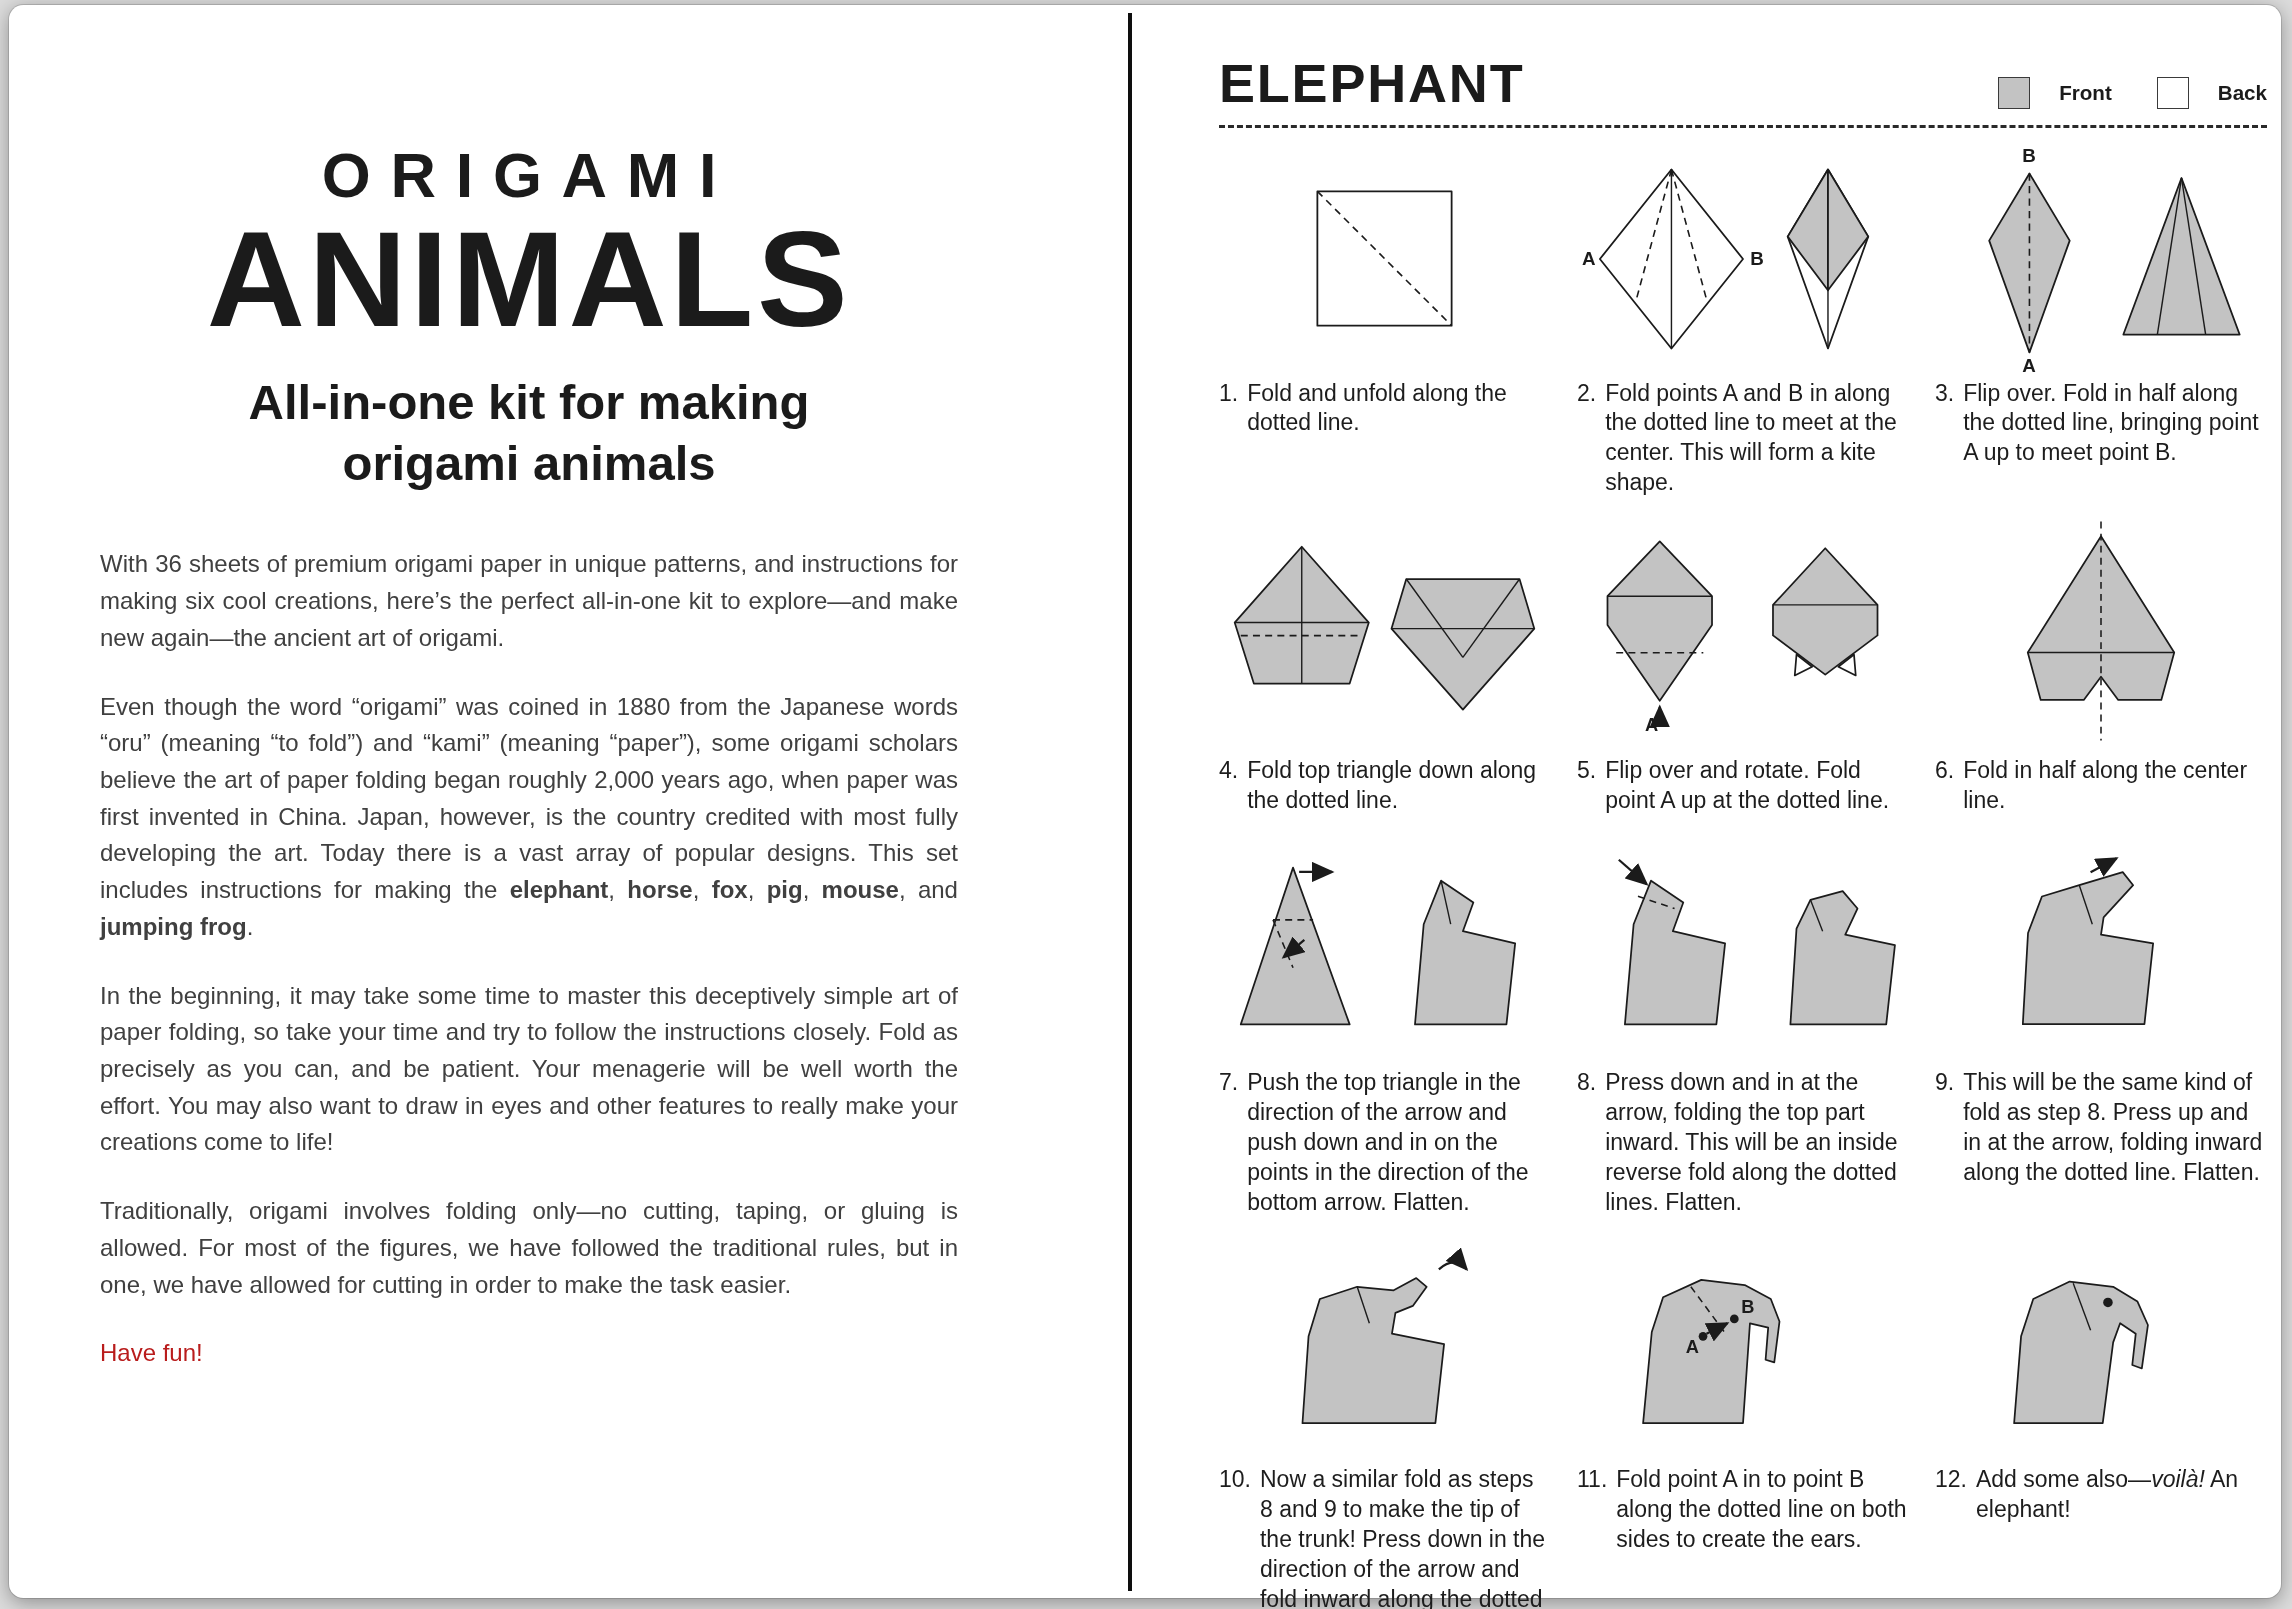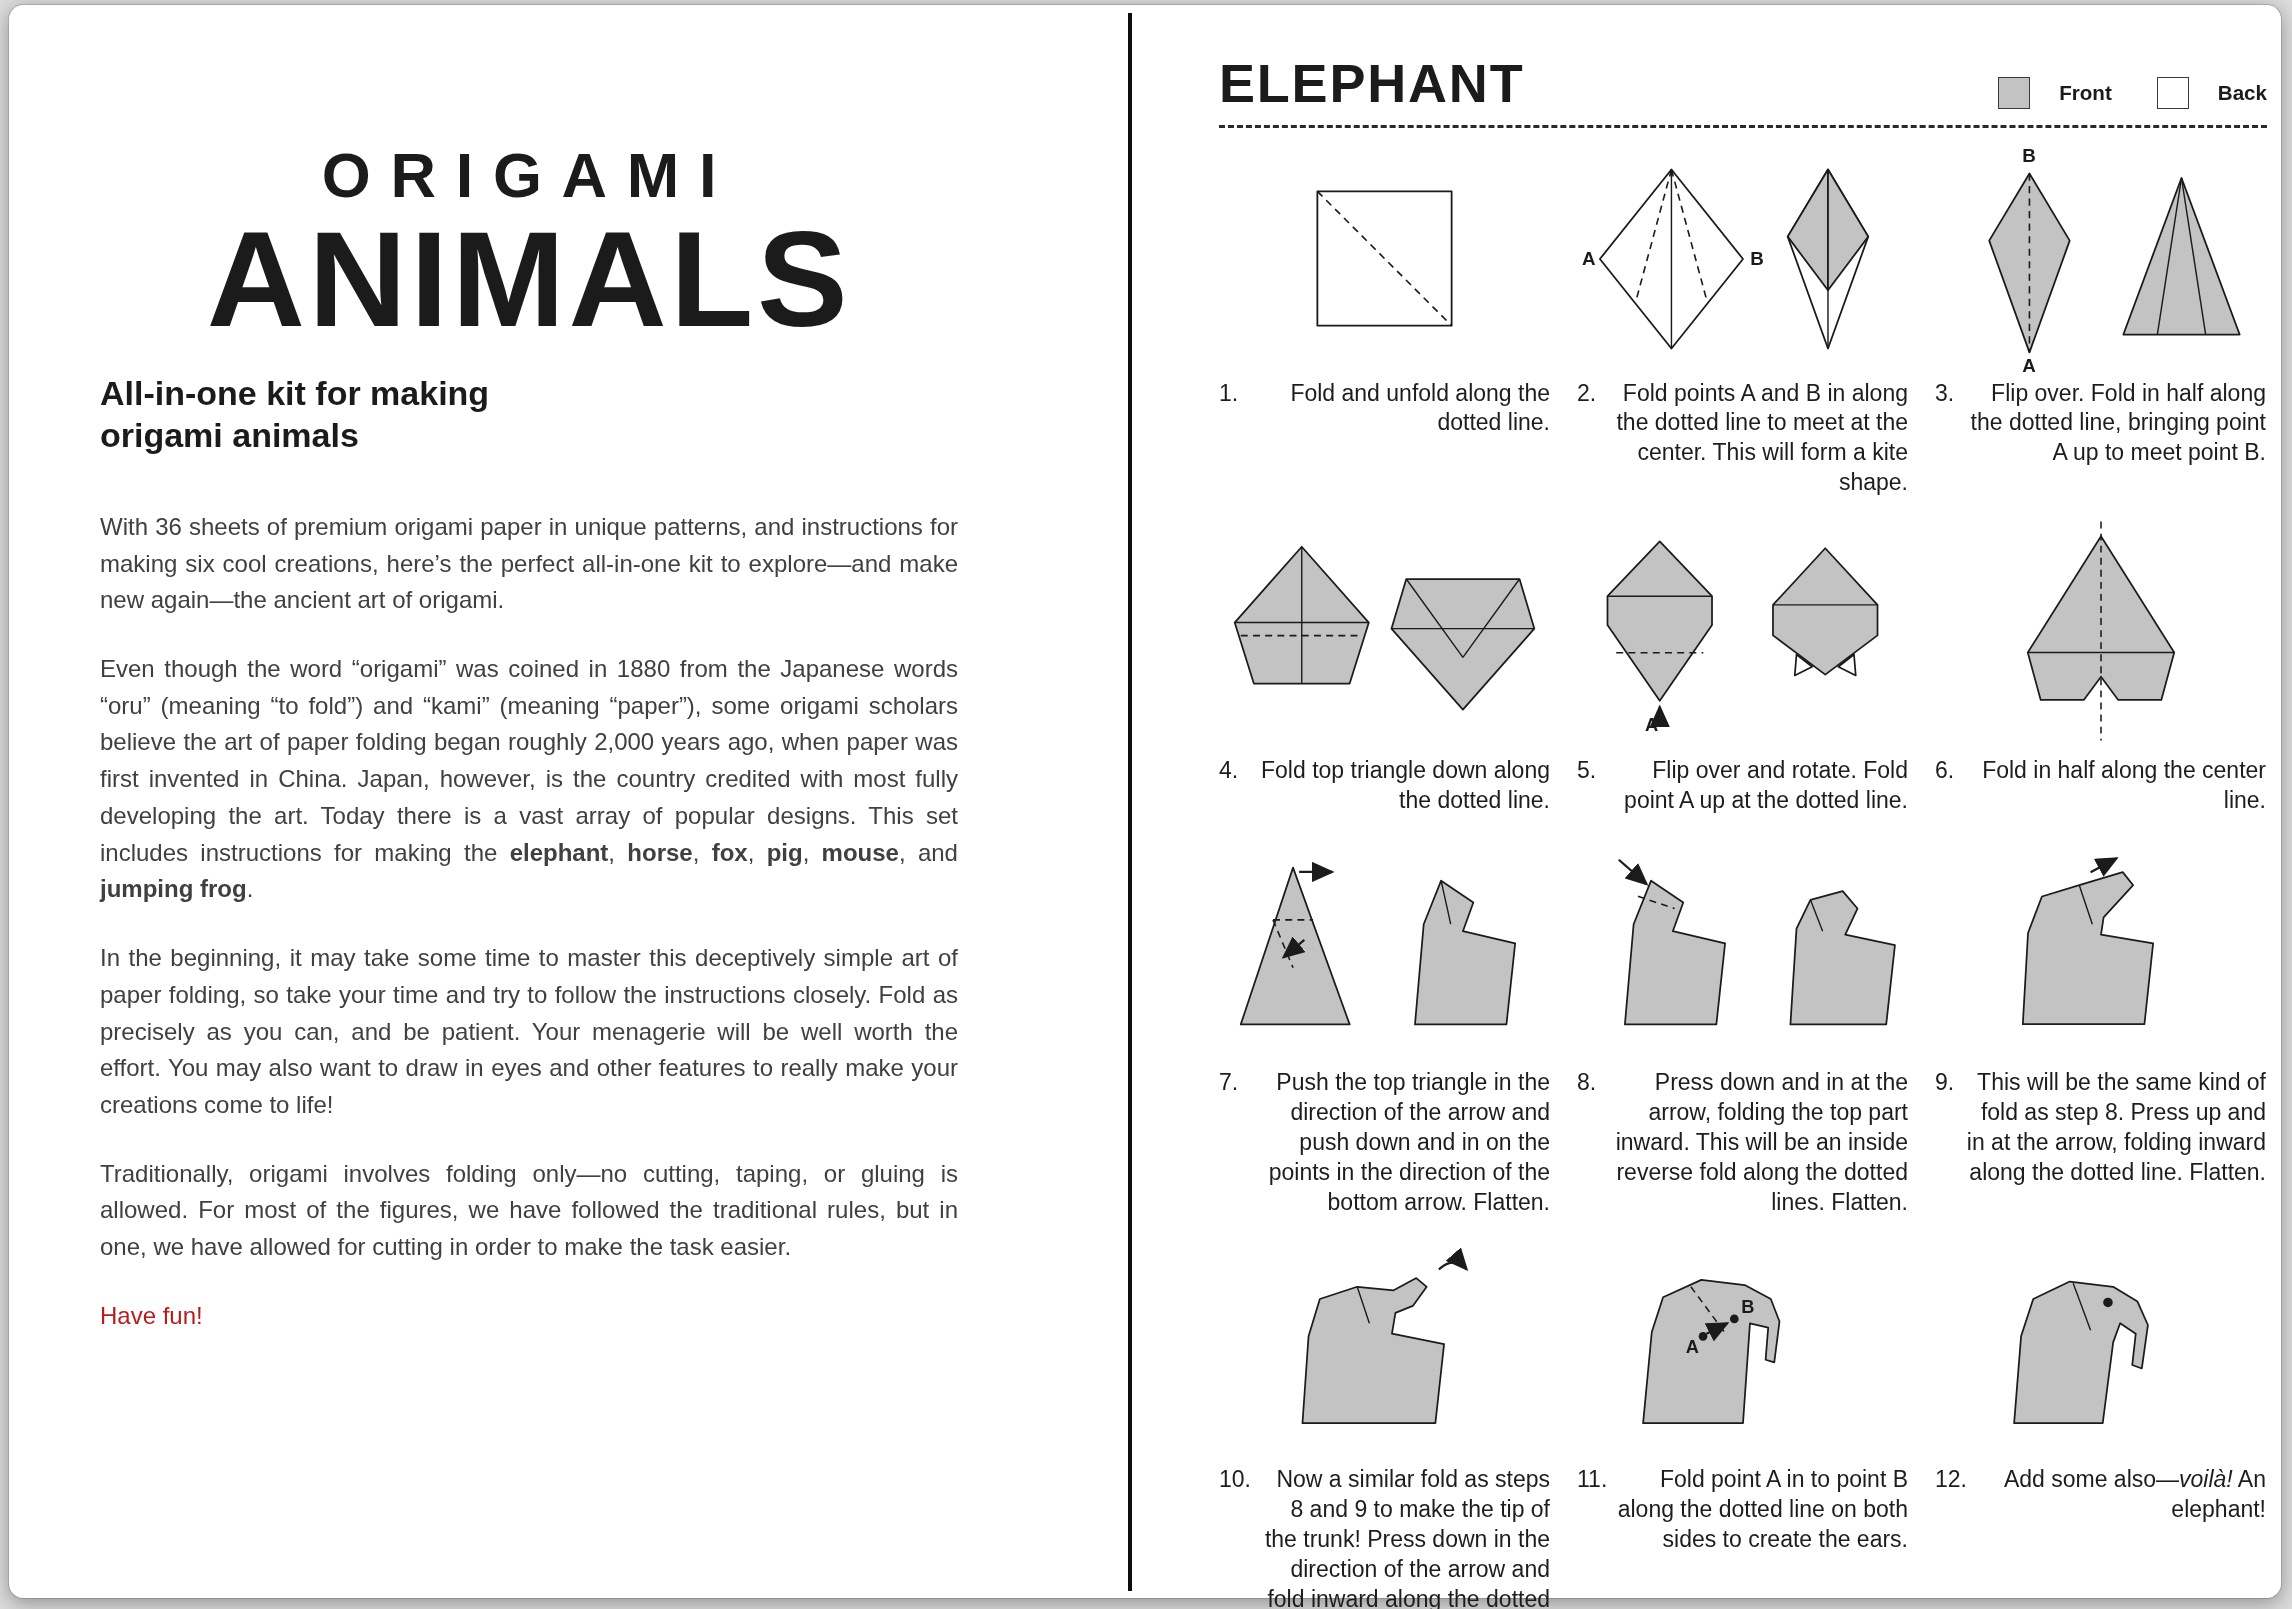--- a/index.html
+++ b/index.html
@@ -43,22 +43,22 @@
     text-align:center;
     font-size:63px;font-weight:800;letter-spacing:19.7px;
     margin:0 0 5.4px 0;
   }
   .title2{
     text-align:center;
     font-size:136px;font-weight:800;letter-spacing:3.6px;line-height:.92;
     margin:0 0 30px 0;
   }
   .subtitle{
-    text-align:left;
-    font-size:34px;font-weight:700;line-height:1.25;
+    text-align:center;
+    font-size:49px;font-weight:700;line-height:1.25;
     margin:0 0 52px 0;
   }
   .para{
     font-size:24px;line-height:1.53;text-align:justify;
     margin:0 0 32px 0;color:#404040;
   }
   .closing{
     font-size:24px;line-height:1.5;margin:5.4px 0 0 0;color:#b91c1c;
   }
 
@@ -96,21 +96,21 @@
   .fig svg{max-width:100%;height:auto;}
   .fig.h1{height:215px;}
   .fig.h2{height:226px;}
   .fig.h3{height:220px;}
   .fig.h4{height:215px;}
   .cap{
     display:flex;margin-top:12.5px;
     font-size:23px;line-height:1.3;color:#1d1d1d;
   }
   .cap .num{flex:0 0 auto;margin-right:9px;}
-  .cap .txt{flex:1 1 auto;text-align:right;}
+  .cap .txt{flex:1 1 auto;}
 
   
   .g{fill:var(--paper-gray);stroke:var(--ink);stroke-width:2;stroke-linejoin:round;}
   .w{fill:#ffffff;stroke:var(--ink);stroke-width:2;stroke-linejoin:round;}
   .ln{stroke:var(--ink);stroke-width:1.6;fill:none;}
   .d{stroke:var(--ink);stroke-width:1.8;fill:none;stroke-dasharray:8 6;}
   .lbl{font-family:"Liberation Sans",sans-serif;font-size:21px;font-weight:700;fill:var(--ink);}
   .dot{fill:var(--ink);}
   .ar{stroke:var(--ink);stroke-width:2.6;fill:none;marker-end:url(#ah);}
 </style>

